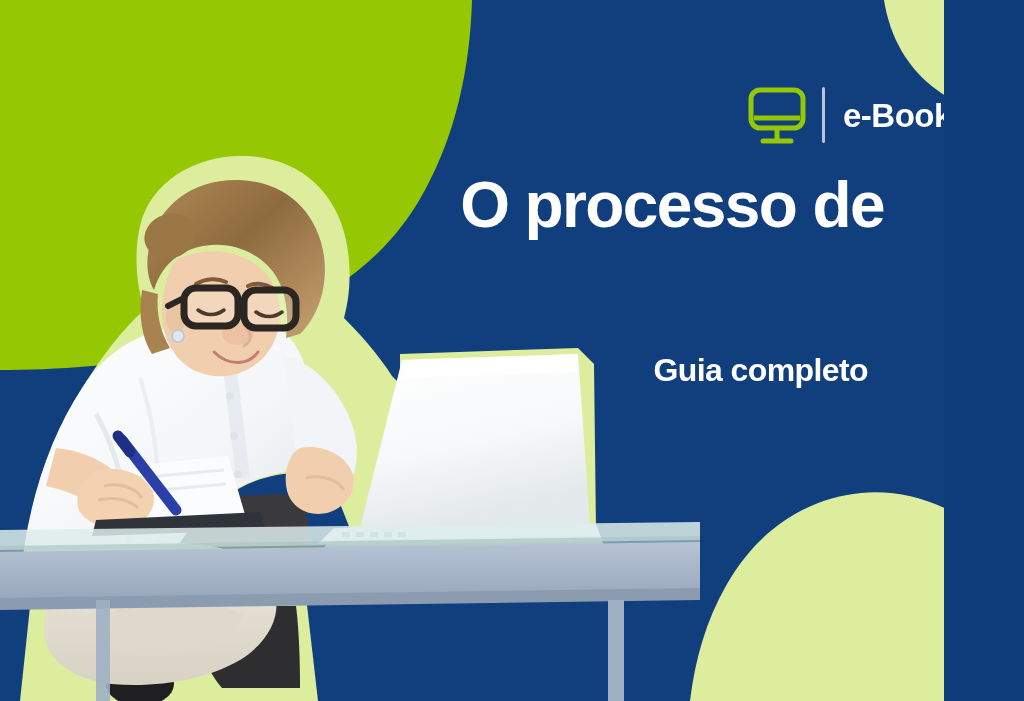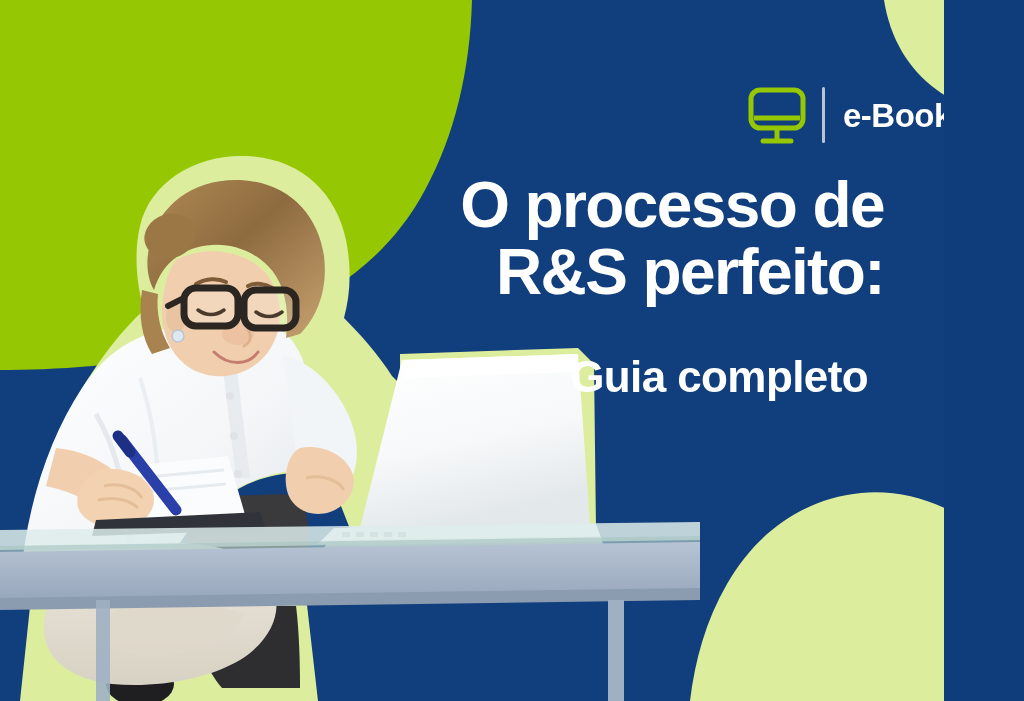--- a/index.html
+++ b/index.html
@@ -39,21 +39,21 @@
   
   .headline{
     position:absolute;right:60px;top:172px;width:640px;text-align:right;
   }
   .headline-line{
     color:#ffffff;font-size:64px;font-weight:bold;line-height:1.04;
     letter-spacing:-1.6px;white-space:nowrap;
   }
   .subtitle{
     position:absolute;right:76px;top:352px;width:640px;text-align:right;
-    color:#ffffff;font-size:44px;font-weight:bold;letter-spacing:-0.6px;
+    color:#ffffff;font-size:32px;font-weight:bold;letter-spacing:-0.6px;
     white-space:nowrap;
   }
 </style>
 </head>
 <body>
 
 <div class="cover">
 
   <svg class="blob-layer" viewBox="0 0 1024 701" preserveAspectRatio="none">
     <rect x="0" y="0" width="1024" height="701" fill="#113e7c"></rect>
@@ -294,18 +294,17 @@
       <line x1="8" y1="34" x2="54" y2="34" stroke="#95c802" stroke-width="5"></line>
       <line x1="31" y1="44" x2="31" y2="56" stroke="#95c802" stroke-width="5"></line>
       <line x1="17" y1="57" x2="45" y2="57" stroke="#95c802" stroke-width="5" stroke-linecap="round"></line>
     </svg>
     <div class="badge-divider"></div>
     <div class="badge-label">e-Book</div>
   </div>
 
   <div class="headline">
     <div class="headline-line">O processo de</div>
-    <div class="headline-line">R&amp;S perfeito:</div>
   </div>
 
   <div class="subtitle">Guia completo</div>
 
 </div>
 
 </body></html>

